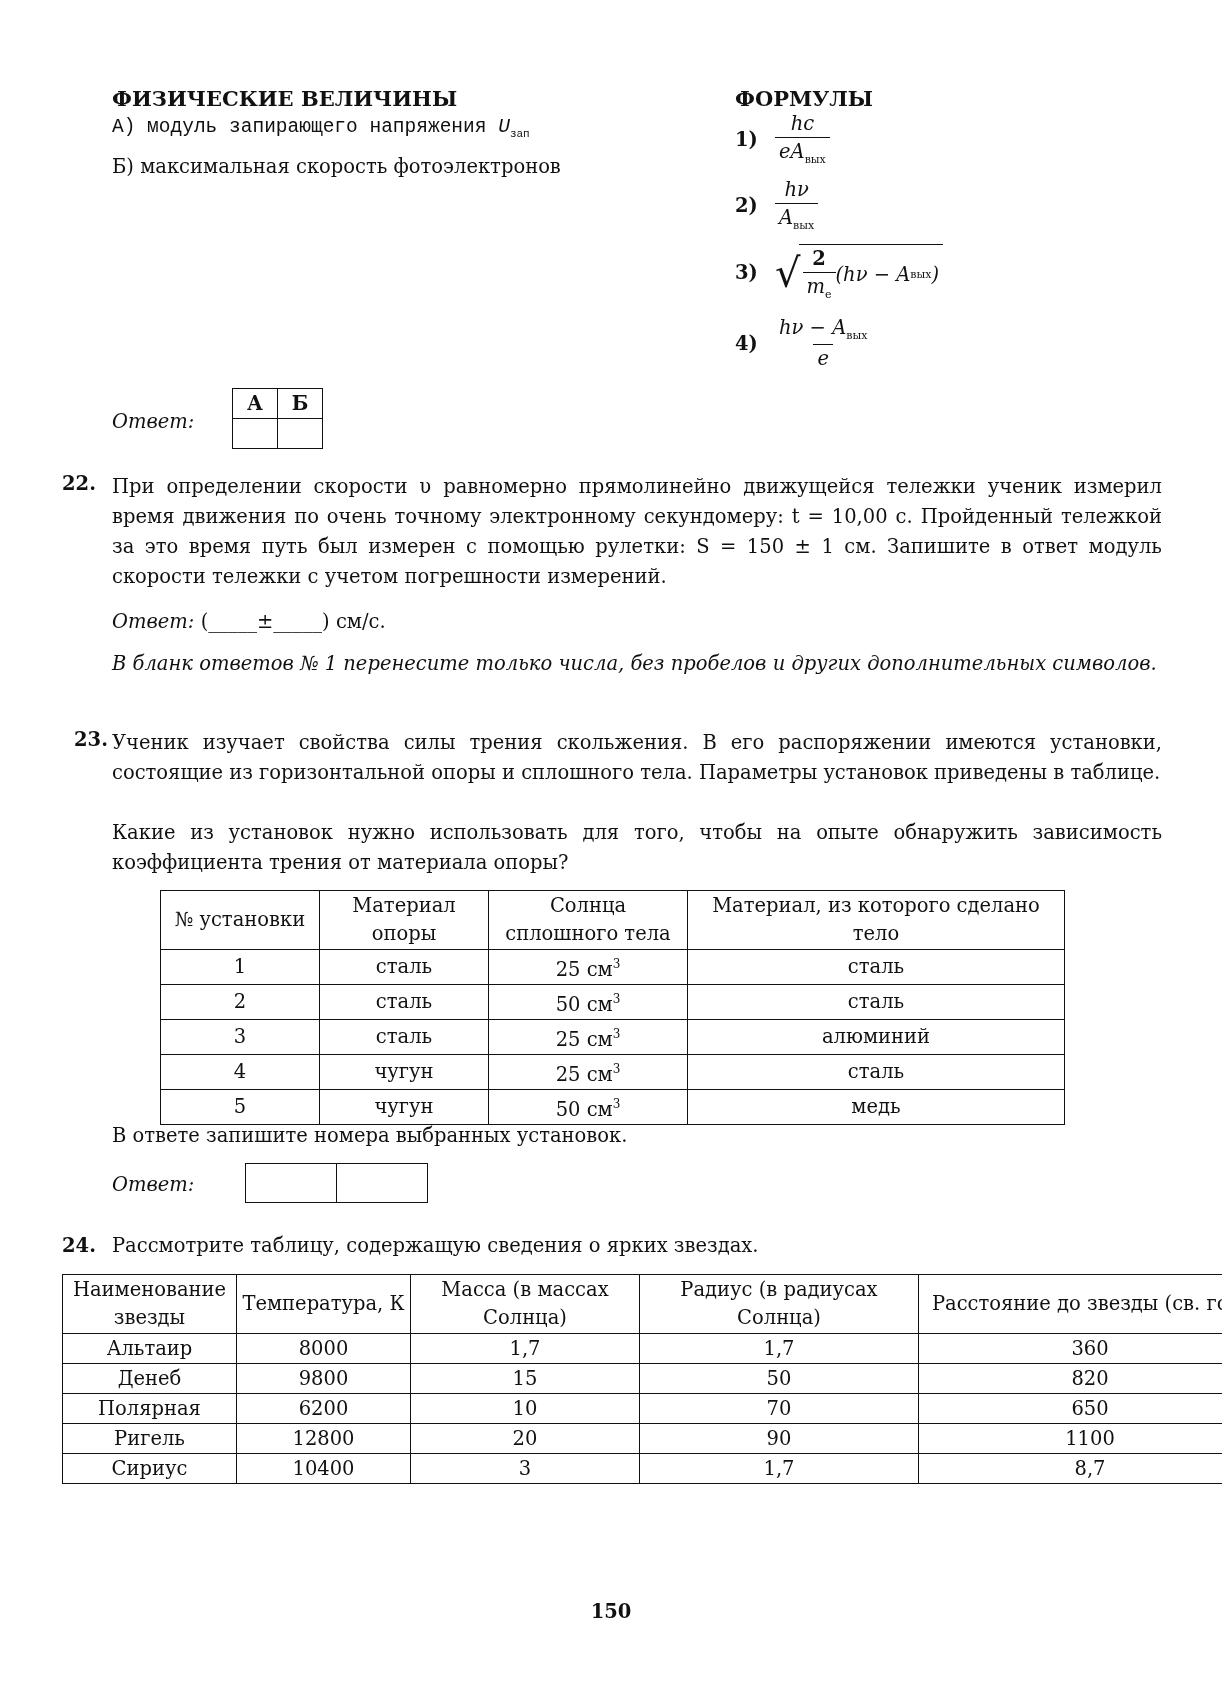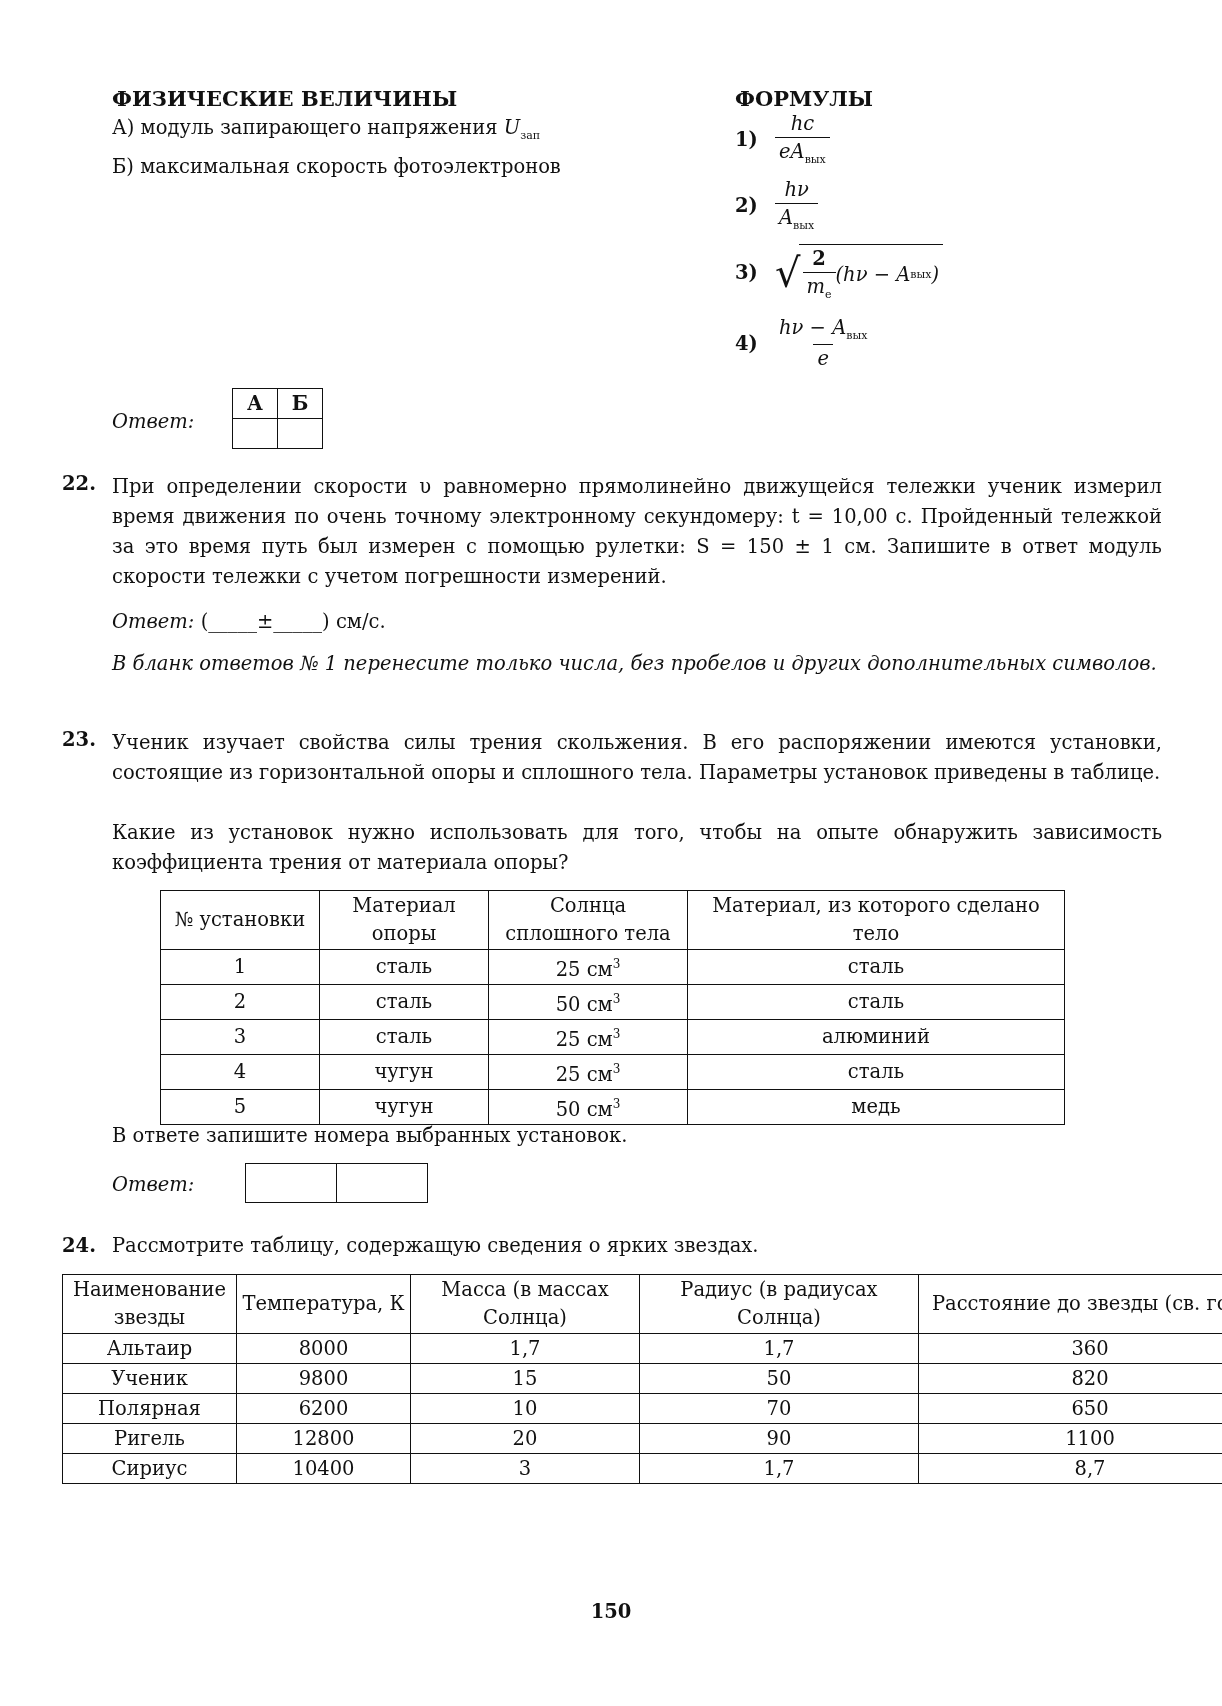--- a/index.html
+++ b/index.html
@@ -11,21 +11,21 @@
   }
   .abs { position: absolute; }
   .bold { font-weight: bold; }
   .ital { font-style: italic; }
   .sub { font-size: 11px; font-style: normal; vertical-align: -5px; }
   .sup { font-size: 12px; vertical-align: 8px; }
 
   
   #phys-heading { left: 112px; top: 86px; font-size: 21px; }
   #formulas-heading { left: 735px; top: 86px; font-size: 21px; }
-  #item-a { left: 112px; top: 116px; }
+  #item-a { left: 112px; top: 116px; font-family: Liberation Mono, monospace; }
   #item-b { left: 112px; top: 155px; }
 
   .formula { position: absolute; left: 735px; display: flex; align-items: center; }
   .formula .num { font-weight: bold; width: 40px; }
   .frac { display: inline-flex; flex-direction: column; align-items: center; font-style: italic; }
   .frac .top { padding: 0 4px 2px; }
   .frac .bot { border-top: 1.5px solid #111; padding: 2px 4px 0; }
   #f1 { top: 112px; } #f2 { top: 178px; } #f3 { top: 244px; } #f4 { top: 316px; }
   .sqrt { display: inline-flex; align-items: center; font-style: italic; }
   .sqrt .rad { font-size: 40px; font-style: normal; line-height: 1; margin-right: -2px; }
@@ -36,21 +36,21 @@
   table.ab { position: absolute; left: 232px; top: 388px; border-collapse: collapse; }
   table.ab td { border: 1.5px solid #111; width: 44px; height: 29px; text-align: center; font-weight: bold; padding: 0; }
 
   
   .para { position: absolute; left: 112px; width: 1050px; line-height: 30px; text-align: justify; }
   .qnum { position: absolute; left: 62px; font-weight: bold; }
   #q22-num { top: 472px; }
   #q22-text { top: 472px; }
   #ans22 { left: 112px; top: 610px; }
   #q22-note { top: 649px; font-style: italic; }
-  #q23-num { top: 728px; }
+  #q23-num { top: 728px; margin-left: 12px; }
   #q23-text { top: 728px; }
   #q23-question { top: 818px; }
 
   table.grid { position: absolute; border-collapse: collapse; }
   table.grid th, table.grid td { border: 1.5px solid #111; text-align: center; font-weight: normal; padding: 0 4px; }
   #setup-table { left: 160px; top: 890px; width: 905px; }
   #setup-table th { height: 58px; line-height: 28px; }
   #setup-table td { height: 29.5px; line-height: 28px; }
 
   #q23-instr { left: 112px; top: 1124px; }
@@ -214,21 +214,21 @@
   </thead>
   <tbody id="stars-body">
       <tr>
         <td>Альтаир</td>
         <td>8000</td>
         <td>1,7</td>
         <td>1,7</td>
         <td>360</td>
       </tr>
       <tr>
-        <td>Ученик</td>
+        <td>Денеб</td>
         <td>9800</td>
         <td>15</td>
         <td>50</td>
         <td>820</td>
       </tr>
       <tr>
         <td>Полярная</td>
         <td>6200</td>
         <td>10</td>
         <td>70</td>

